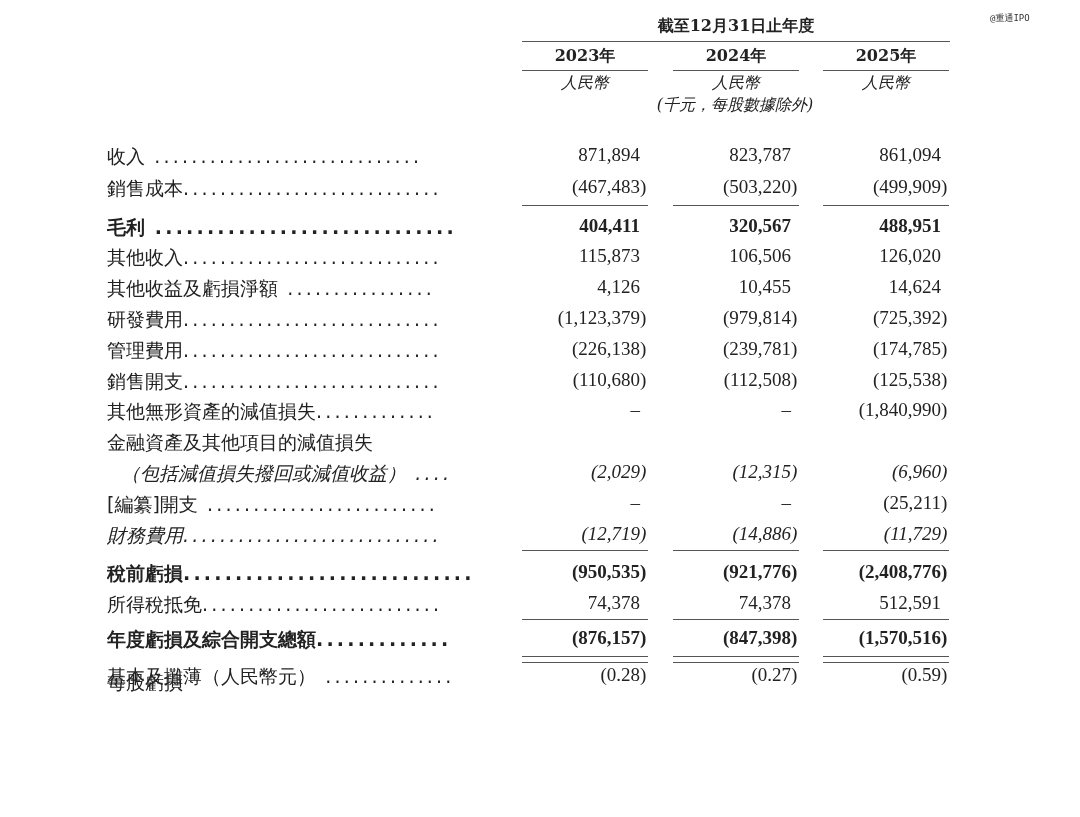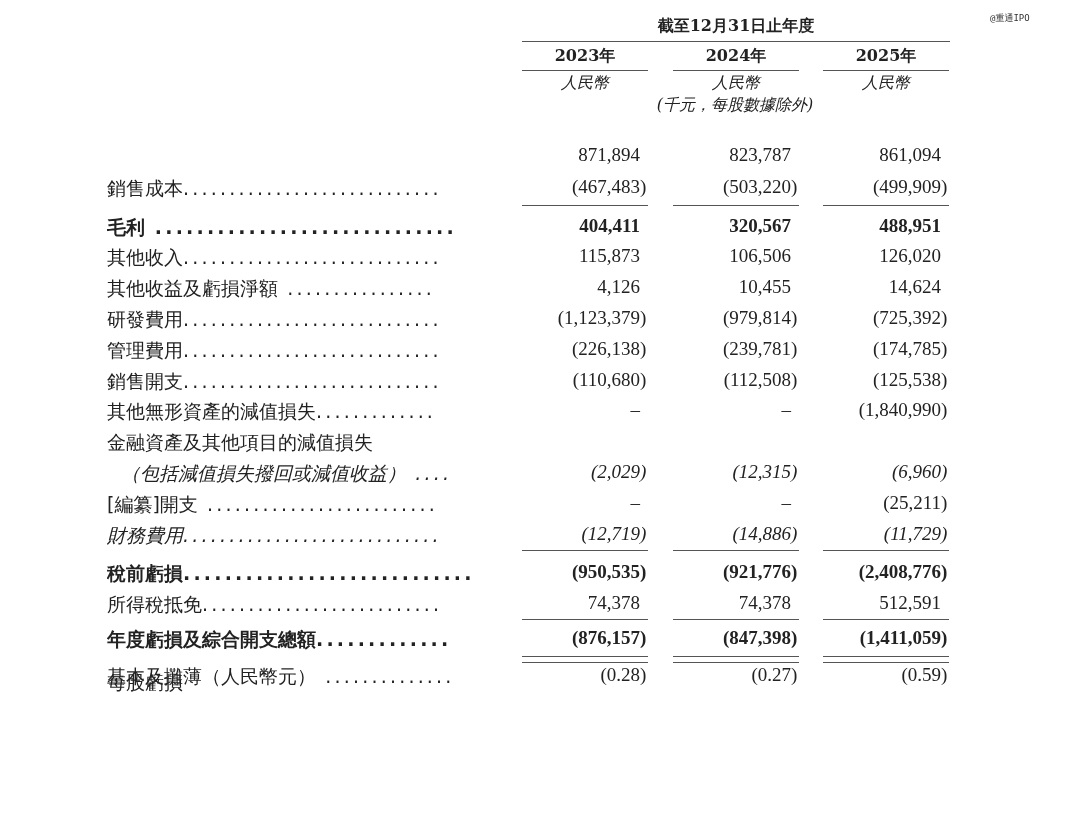--- a/index.html
+++ b/index.html
@@ -38,20 +38,21 @@
 <div class="cline c1" style="top:70px;"></div>
 <div class="cline c2" style="top:70px;"></div>
 
 <div class="ccy" style="left:522px;">人民幣</div>
 <div class="ccy" style="left:673px;">人民幣</div>
 <div class="ccy" style="left:823px;">人民幣</div>
 <div class="unit">(千元，每股數據除外)</div>
 
 <div id="table">
     <div class="row" style="top: 144px;">
+      <div class="label"><span>收入</span><span class="dots"> .............................</span></div>
       <div class="val v0"><span class="num">871,894</span><span class="pr"></span></div>
       <div class="val v1"><span class="num">823,787</span><span class="pr"></span></div>
       <div class="val v2"><span class="num">861,094</span><span class="pr"></span></div>
     </div>
     <div class="row" style="top: 176px;">
       <div class="label"><span>銷售成本</span><span class="dots">............................</span></div>
       <div class="val v0"><span class="num">(467,483</span><span class="pr">)</span></div>
       <div class="val v1"><span class="num">(503,220</span><span class="pr">)</span></div>
       <div class="val v2"><span class="num">(499,909</span><span class="pr">)</span></div>
     </div>
@@ -130,21 +131,21 @@
     <div class="row" style="top: 592px;">
       <div class="label"><span>所得稅抵免</span><span class="dots">..........................</span></div>
       <div class="val v0"><span class="num">74,378</span><span class="pr"></span></div>
       <div class="val v1"><span class="num">74,378</span><span class="pr"></span></div>
       <div class="val v2"><span class="num">512,591</span><span class="pr"></span></div>
     </div>
     <div class="row bold" style="top: 627px;">
       <div class="label"><span>年度虧損及綜合開支總額</span><span class="dots">.............</span></div>
       <div class="val v0"><span class="num">(876,157</span><span class="pr">)</span></div>
       <div class="val v1"><span class="num">(847,398</span><span class="pr">)</span></div>
-      <div class="val v2"><span class="num">(1,411,059</span><span class="pr">)</span></div>
+      <div class="val v2"><span class="num">(1,570,516</span><span class="pr">)</span></div>
     </div>
     <div class="row" style="top: 670px;">
       <div class="label"><span>每股虧損</span><span class="dots"></span></div>
       <div class="val v0"><span class="num"></span><span class="pr"></span></div>
       <div class="val v1"><span class="num"></span><span class="pr"></span></div>
       <div class="val v2"><span class="num"></span><span class="pr"></span></div>
     </div>
     <div class="row" style="top: 664px;">
       <div class="label"><span>基本及攤薄（人民幣元）</span><span class="dots"> ..............</span></div>
       <div class="val v0"><span class="num">(0.28</span><span class="pr">)</span></div>

